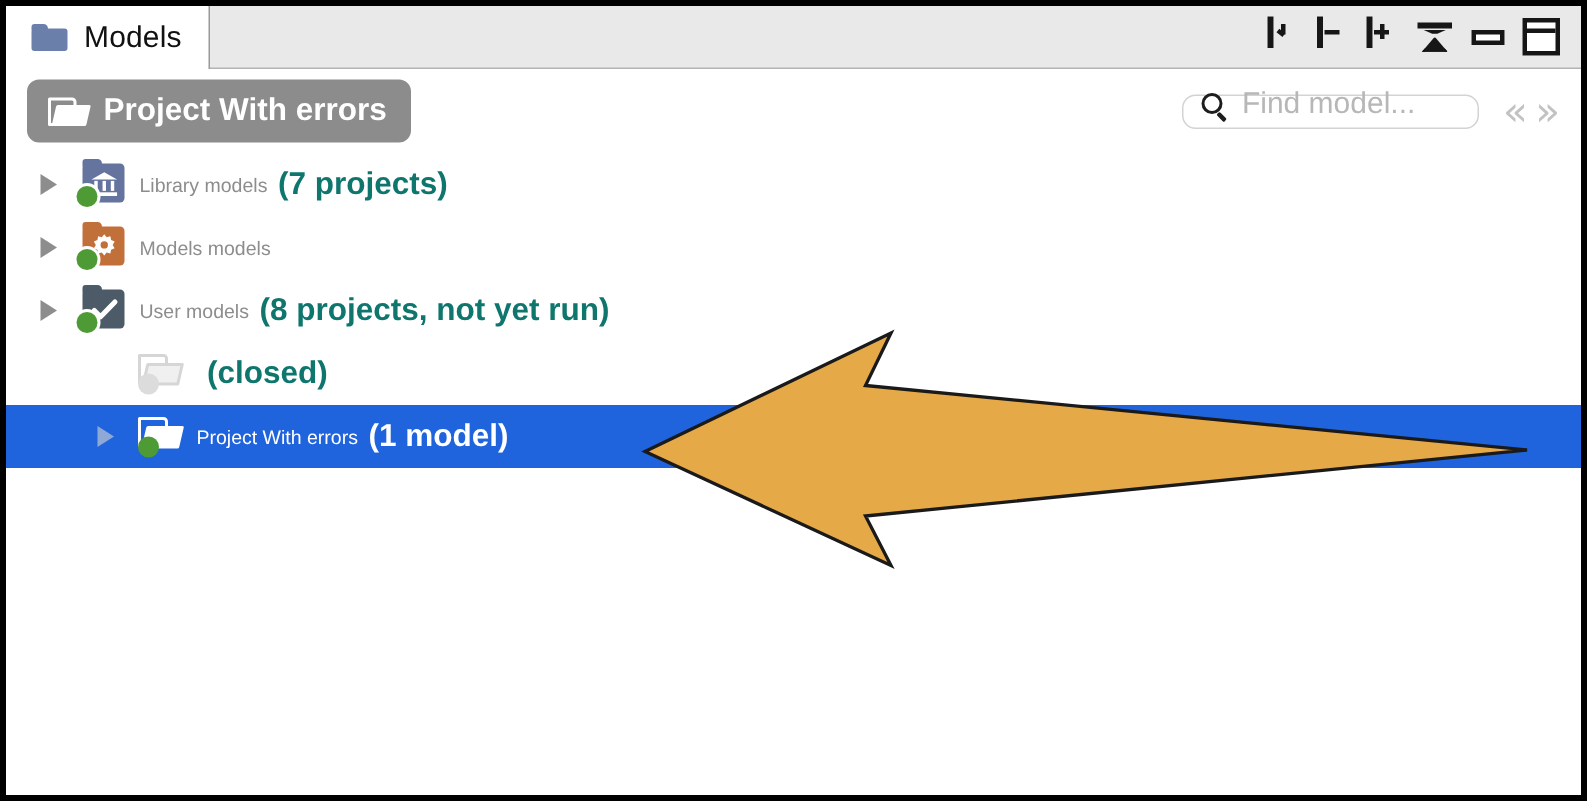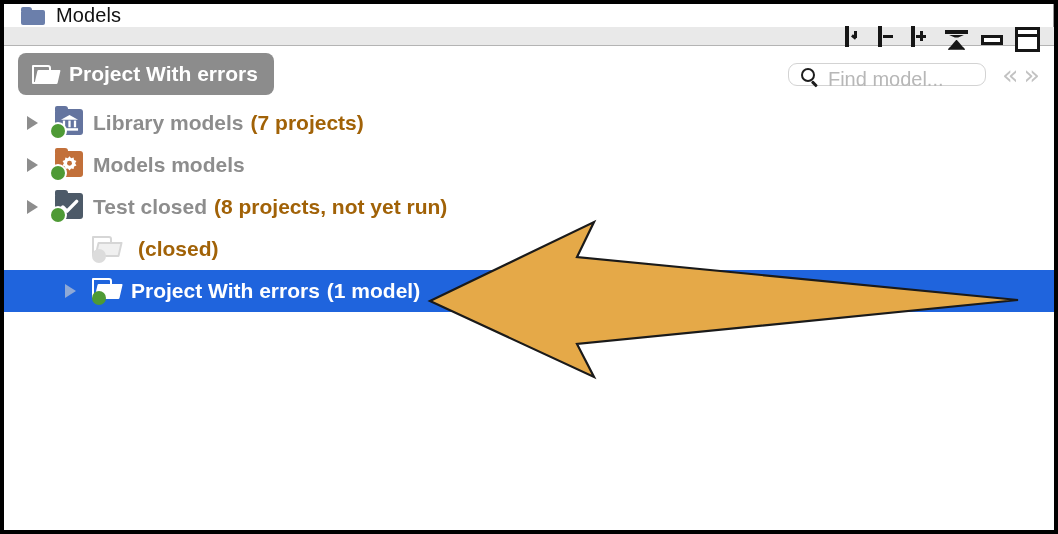--- a/index.html
+++ b/index.html
@@ -22,21 +22,20 @@
 
   
   .tabbar {
     position: relative;
     height: 42px;
     background: #e9e9e9;
     border-bottom: 1px solid #b4b4b4;
     box-sizing: border-box;
     display: flex;
     align-items: stretch;
-    flex-direction: column;
   }
   .tab {
     display: flex;
     align-items: center;
     gap: 11px;
     padding: 0 18px 0 17px;
     background: #ffffff;
     border-right: 1px solid #9a9a9a;
     box-sizing: border-box;
     height: 42px;
@@ -229,21 +228,21 @@
   }
 
   .search-wrap {
     margin-left: auto;
     display: flex;
     align-items: center;
     gap: 16px;
   }
   .search-box {
     display: flex;
-    align-items: flex-start;
+    align-items: flex-end;
     gap: 8px;
     width: 198px;
     height: 23px;
     border: 1.5px solid #d3d3d3;
     border-radius: 9px;
     background: #ffffff;
     box-sizing: border-box;
     padding: 4px 12px;
   }
   .search-icon {
@@ -394,29 +393,29 @@
     background: #4e9a35;
     border-radius: 50%;
     z-index: 2;
   }
   
   .projicon.muted .back { border-color: #d6d6d6; }
   .projicon.muted .front { background: #f0f0f0; border: 2px solid #d6d6d6; box-sizing: border-box; }
   .projicon.muted .badge { background: #dcdcdc; }
 
   .label {
-    font-size: 21px;
-    font-weight: bold;
+    font-size: 13px;
+    font-weight: normal;
     color: #8d8d8d;
     white-space: nowrap;
   }
   .count {
     font-size: 21px;
     font-weight: bold;
-    color: #a16207;
+    color: #0f766e;
     white-space: nowrap;
     margin-left: 7px;
   }
   .row.selected .label,
   .row.selected .count {
     color: #ffffff;
   }
   .row.selected .twisty.right::after { border-left-color: #8fa9d6; }
 
   .indent-1 { padding-left: 56px; }
@@ -525,21 +524,21 @@
         <span class="nodeicon">
           <span class="tabtop" style="background:#4d5a68"></span>
           <span class="sheet" style="background:#4d5a68"></span>
           <span class="glyph">
             <svg viewBox="0 0 20 20" width="19" height="19">
               <path fill="none" stroke="#fff" stroke-width="3.6" stroke-linecap="round" stroke-linejoin="round" d="M3 10.5l4.4 4.4L17.5 4.6"></path>
             </svg>
           </span>
           <span class="badge"></span>
         </span>
-        <span class="label">Test closed</span>
+        <span class="label">User models</span>
         <span class="count">(8 projects, not yet run)</span>
       </div>
       <div class="row indent-1">
         <span class="twisty none"></span>
         <span class="projicon muted">
           <span class="back"></span>
           <span class="front"></span>
           <span class="badge"></span>
         </span>
         <span class="count">(closed)</span>

